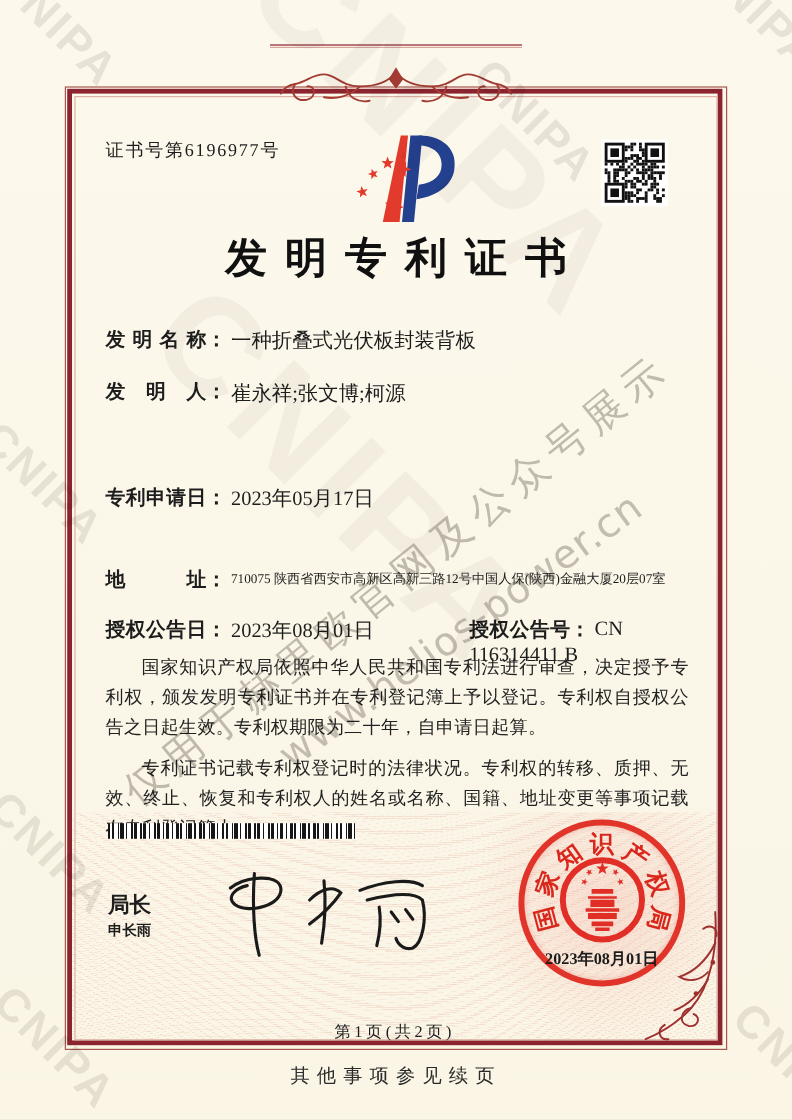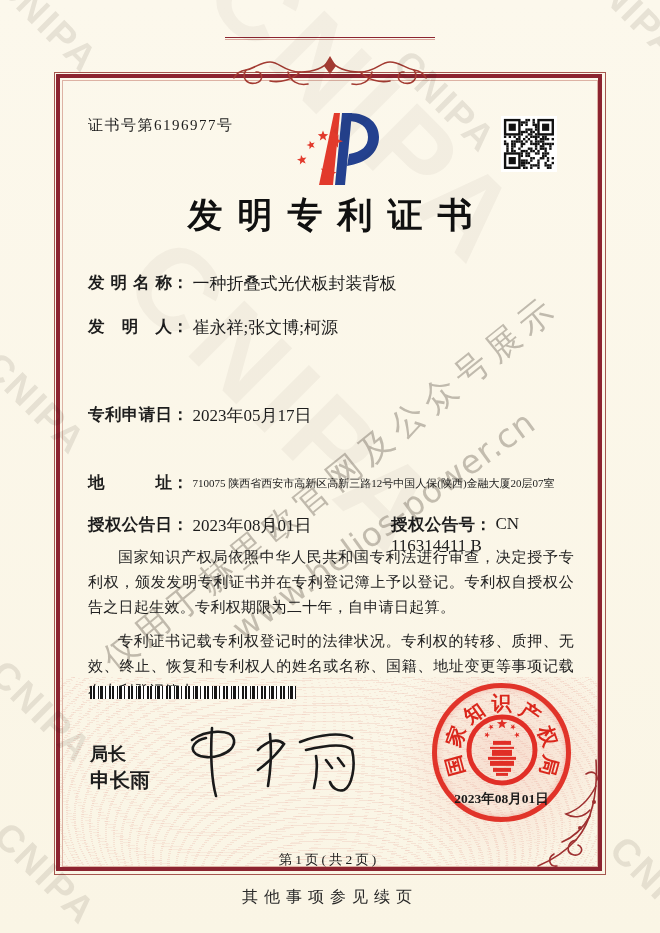--- a/index.html
+++ b/index.html
@@ -56,21 +56,21 @@
   .paras{position:absolute;left:88px;top:545px;width:486px;z-index:3;}
   .paras p{margin:0 0 9px 0;font-size:15px;line-height:25px;letter-spacing:.3px;
            text-indent:2em;text-align:justify;color:#222;}
 
   
   .barcode{position:absolute;left:90px;top:686px;width:206px;height:13px;z-index:3;
     background:repeating-linear-gradient(90deg,#161616 0 2px,#fff 2px 3px,#161616 3px 5px,#fff 5px 8px,
       #161616 8px 9px,#fff 9px 10px,#161616 10px 13px,#fff 13px 15px,#161616 15px 16px,#fff 16px 19px);}
   .signer-title{position:absolute;left:90px;top:742px;font-size:18px;font-weight:bold;z-index:3;
                 font-family:"Liberation Sans",sans-serif;}
-  .signer-name{position:absolute;left:90px;top:767px;font-size:20px;font-weight:bold;z-index:3;
+  .signer-name{position:absolute;left:90px;top:767px;font-size:12px;font-weight:bold;z-index:3;
                font-family:"Liberation Sans",sans-serif;text-align:right;}
   .signature{position:absolute;left:170px;top:712px;width:200px;height:95px;z-index:3;}
 
   
   .seal{position:absolute;left:432px;top:683px;width:139px;height:139px;z-index:6;}
   .seal-ring{position:absolute;inset:0;border-radius:50%;border:5px solid rgba(222,32,22,.90);
              box-shadow:0 0 6px rgba(222,32,22,.25) inset;}
   .seal-char{position:absolute;left:50%;top:50%;width:22px;height:22px;margin:-11px 0 0 -11px;
              display:flex;align-items:center;justify-content:center;
              font-size:20px;font-weight:bold;color:rgba(216,28,18,.95);}

